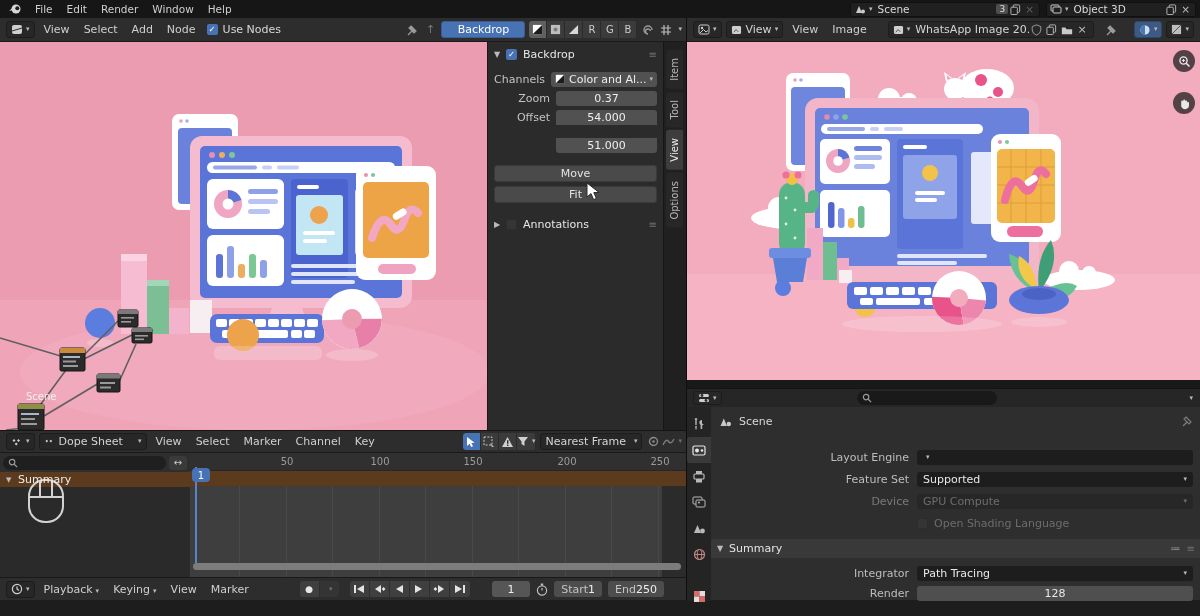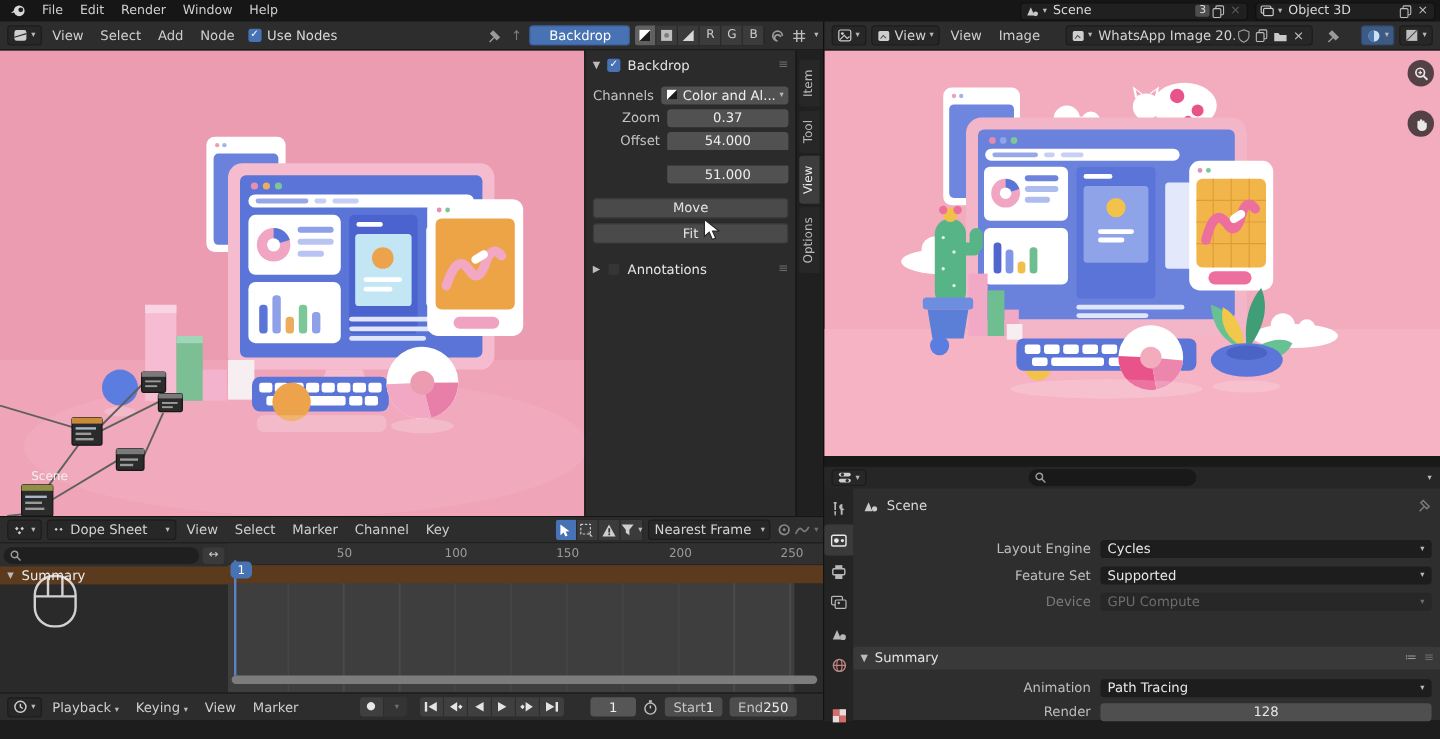--- a/index.html
+++ b/index.html
@@ -870,46 +870,52 @@
             <circle cx="9.8" cy="8" r="2.2" fill="#c9c9c9"></circle>
           </svg>
         <span style="margin-left:7px;color:#d8d8d8">Scene</span>
         <svg width="12" height="12" viewBox="0 0 12 12" style="margin-left:auto">
             <path d="M2 11 L6 7 M5 2 L10 7 L8 9 L3 4 Z" stroke="#7c7c7c" fill="none" stroke-width="1.2"></path>
           </svg>
       </div>
       <div class="prow" style="top:42px">
         <span class="plabel">Layout Engine</span>
         <div class="pfield">
-          <span style="flex:1">Cycles</span>
             <span class="chev">▾</span>
         </div>
       </div>
       <div class="prow" style="top:64px">
         <span class="plabel">Feature Set</span>
         <div class="pfield">
           <span style="flex:1">Supported</span>
             <span class="chev">▾</span>
         </div>
       </div>
       <div class="prow" style="top:86px">
         <span class="plabel" style="color:#7a7a7a">Device</span>
         <div class="pfield dis">
           <span style="flex:1">GPU Compute</span>
             <span class="chev dim">▾</span>
         </div>
       </div>
+      <div class="prow" style="top:108px">
+        <span class="plabel"></span>
+        <div class="row">
+          <span class="check dimmed"></span>
+          <span style="margin-left:6px;color:#6d6d6d">Open Shading Language</span>
+        </div>
+      </div>
       <div class="sechead" style="top:132px">
         <span class="tri">▼</span>
         <span>Summary</span>
         <span style="margin-left:auto;color:#9a9a9a;font-size:10px">≔</span>
         <span style="margin-left:6px;color:#6f6f6f;font-size:10px">≡</span>
       </div>
       <div class="prow" style="top:158px">
-        <span class="plabel">Animation</span>
+        <span class="plabel">Integrator</span>
         <div class="pfield">
           <span style="flex:1">Path Tracing</span>
             <span class="chev">▾</span>
         </div>
       </div>
       <div class="prow" style="top:178px">
         <span class="plabel">Render</span>
         <div class="pfield slider">
           <span>128</span>
         </div>

